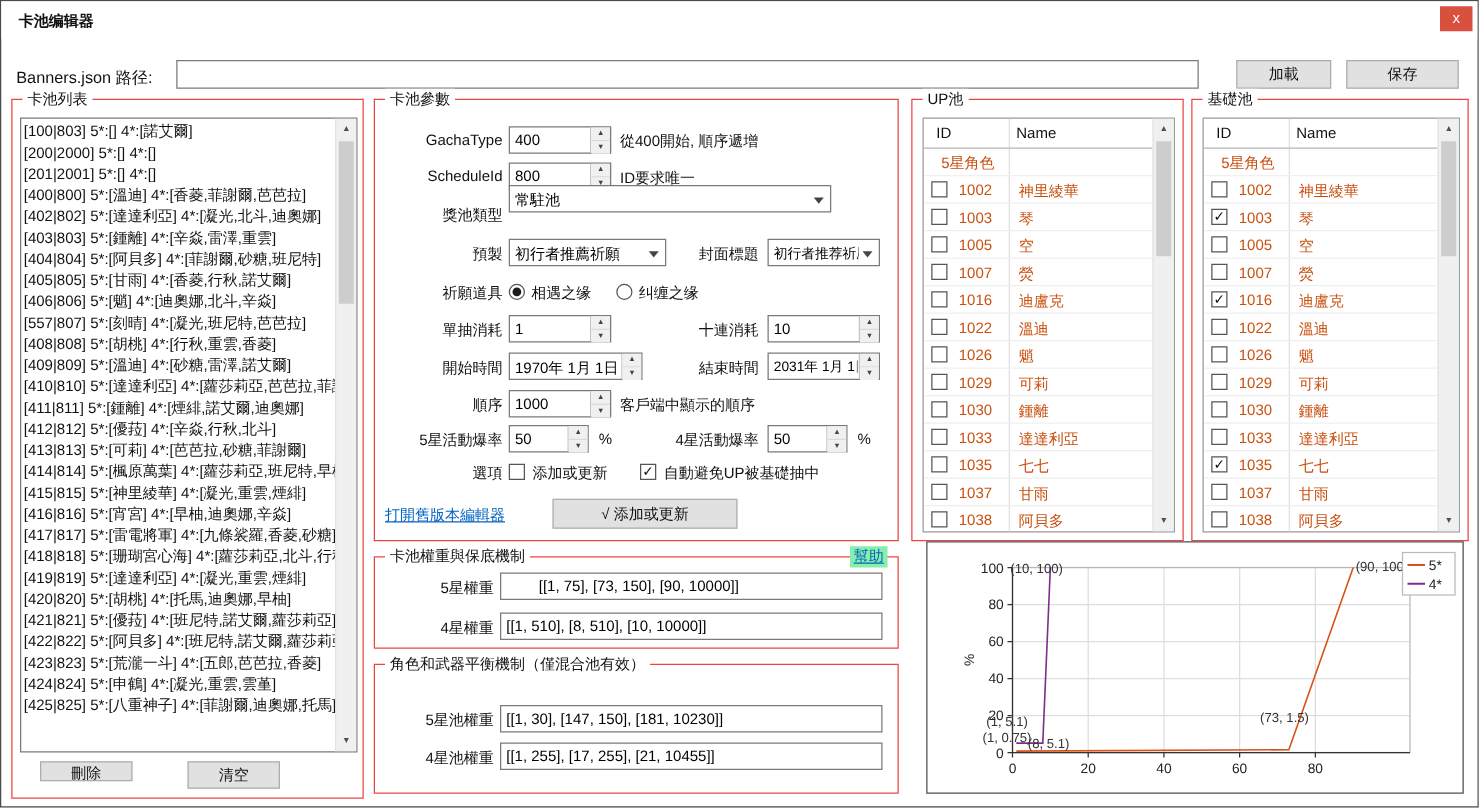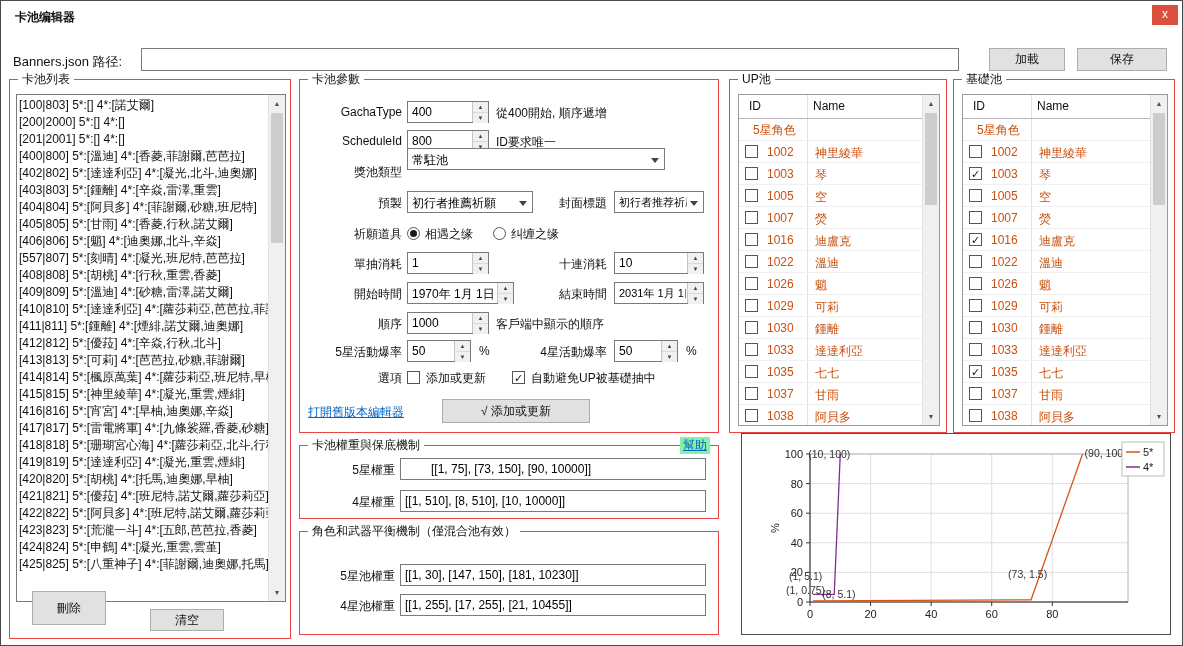--- a/index.html
+++ b/index.html
@@ -99,21 +99,21 @@
           <div class="lb-item">[423|823] 5*:[荒瀧一斗] 4*:[五郎,芭芭拉,香菱]</div>
           <div class="lb-item">[424|824] 5*:[申鶴] 4*:[凝光,重雲,雲堇]</div>
           <div class="lb-item">[425|825] 5*:[八重神子] 4*:[菲謝爾,迪奧娜,托馬]</div>
         </div>
       <div class="vscroll">
         <div class="sb-btn">▲</div>
         <div class="sb-thumb" style="top:18px;height:130px"></div>
         <div class="sb-btn sb-bottom">▼</div>
       </div>
     </div>
-    <button class="btn" style="left:22px;top:511px;width:74px;height:34px">刪除</button>
+    <button class="btn" style="left:22px;top:529px;width:74px;height:16px">刪除</button>
     <button class="btn" style="left:140px;top:529px;width:74px;height:22px">清空</button>
   </div>
 
   <div class="group" style="left:298px;top:78px;width:420px;height:354px">
     <span class="glabel">卡池參數</span>
 
     <span class="flabel" style="top:25px">GachaType</span>
     <div class="numeric" style="left:107px;top:21px;width:82px">
       <span class="num-val">400</span>
       <span class="spin">

